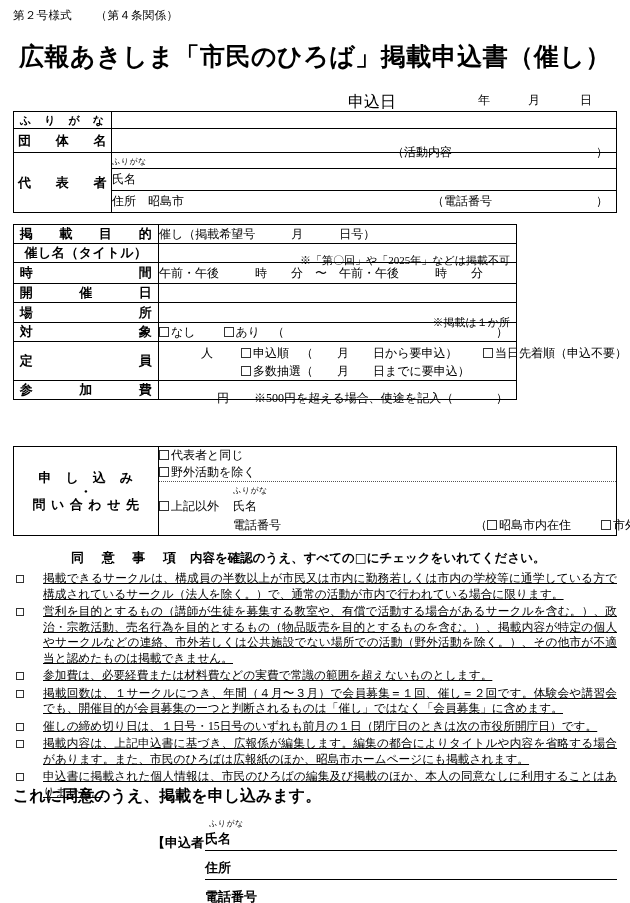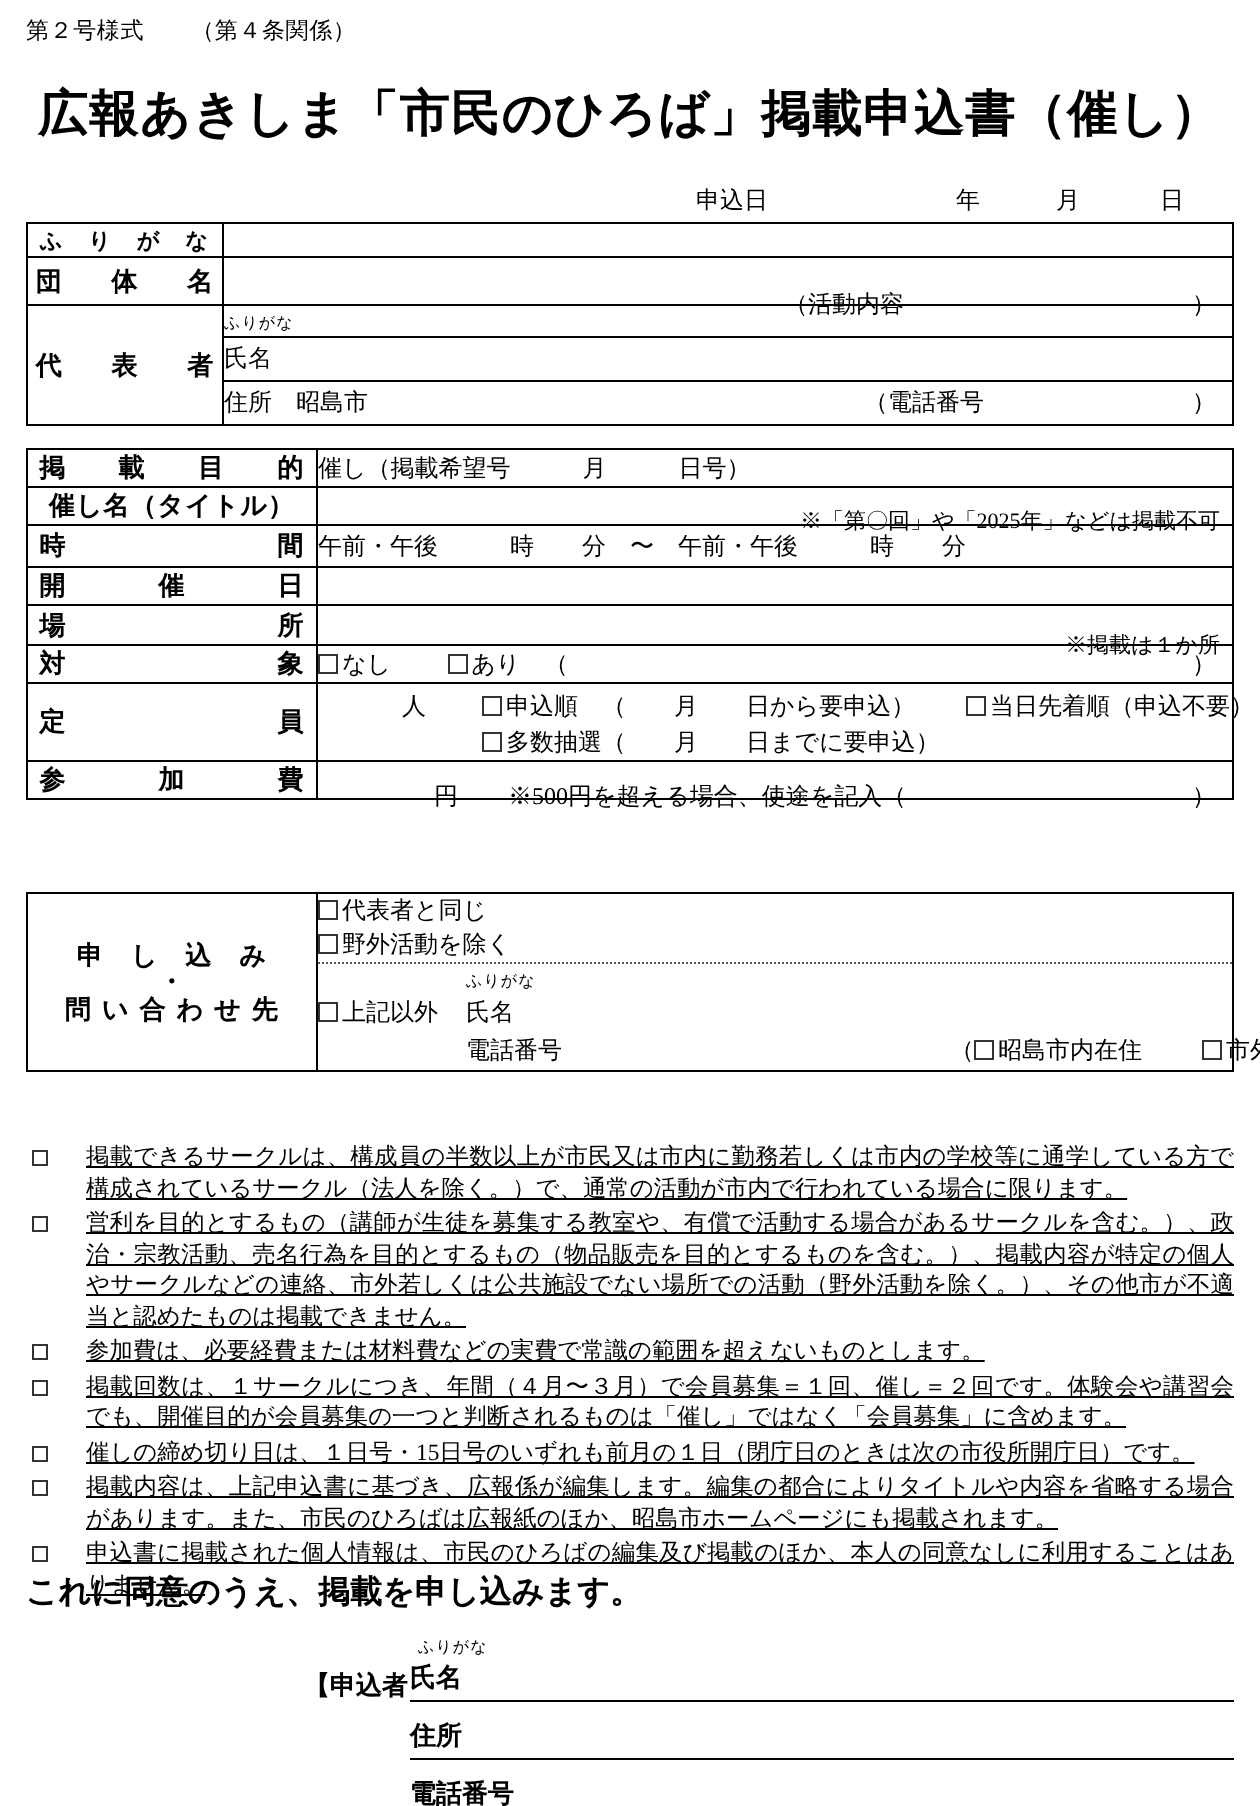--- a/index.html
+++ b/index.html
@@ -46,21 +46,21 @@
     position: absolute;
     left: 13px;
     top: 92px;
     width: 604px;
     height: 19px;
   }
   .apply-date-row .ad-label {
     position: absolute;
     left: 335px;
     top: 0;
-    font-size: 12px;
+    font-size: 16px;
   }
   .apply-date-row .ad-y { position: absolute; left: 465px; top: 0; font-size: 12px; }
   .apply-date-row .ad-m { position: absolute; left: 515px; top: 0; font-size: 12px; }
   .apply-date-row .ad-d { position: absolute; left: 567px; top: 0; font-size: 12px; }
 
   
   table.ftab {
     position: absolute;
     border-collapse: collapse;
     table-layout: fixed;
@@ -123,21 +123,21 @@
   
   #tbl-org { left: 13px; top: 111px; width: 604px; }
   #tbl-org .c-lbl { width: 97px; }
   #tbl-org .r-furi { height: 17px; }
   #tbl-org .r-name { height: 24px; }
   #tbl-org .r-rep1 { height: 14px; }
   #tbl-org .r-rep2 { height: 22px; }
   #tbl-org .r-rep3 { height: 22px; }
 
   
-  #tbl-main { left: 13px; top: 224px; width: 604px; }
+  #tbl-main { left: 13px; top: 224px; width: 504px; }
   #tbl-main .c-lbl { width: 144px; }
 
   
   #tbl-contact { left: 13px; top: 446px; width: 604px; }
   #tbl-contact .c-lbl { width: 144px; }
 
   
   .consent-head {
     position: absolute;
     left: 13px;
@@ -415,20 +415,23 @@
             <span>（</span><span class="cbx"></span><span>昭島市内在住</span>
             <span style="display:inline-block;width:24px;"></span>
             <span class="cbx"></span><span>市外在住</span>
           </span>
         </div>
       </td>
     </tr>
   </tbody>
     </table>
 
+  <div class="consent-head">
+    <span class="ch-title">同　意　事　項</span><span class="ch-sub">内容を確認のうえ、すべての□にチェックをいれてください。</span>
+  </div>
 
   <div class="consent-list">
     <div class="citem">
       <span class="sq"></span>
       <span>掲載できるサークルは、構成員の半数以上が市民又は市内に勤務若しくは市内の学校等に通学している方で構成されているサークル（法人を除く。）で、通常の活動が市内で行われている場合に限ります。</span>
     </div>
     <div class="citem">
       <span class="sq"></span>
       <span>営利を目的とするもの（講師が生徒を募集する教室や、有償で活動する場合があるサークルを含む。）、政治・宗教活動、売名行為を目的とするもの（物品販売を目的とするものを含む。）、掲載内容が特定の個人やサークルなどの連絡、市外若しくは公共施設でない場所での活動（野外活動を除く。）、その他市が不適当と認めたものは掲載できません。</span>
     </div>

